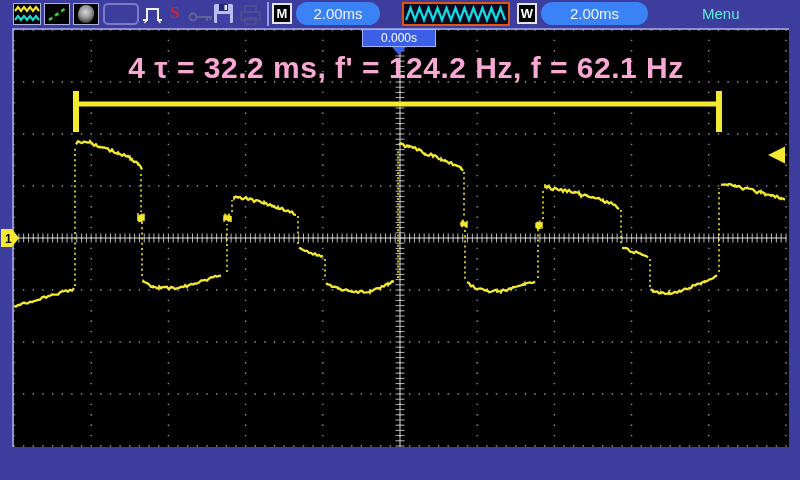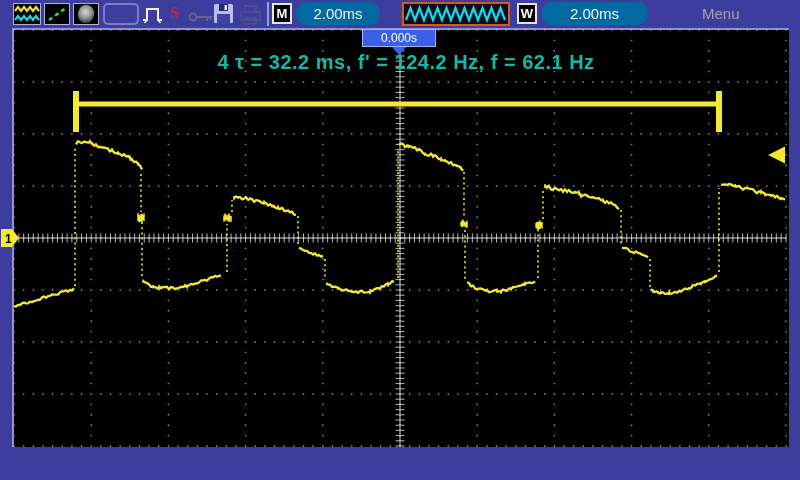--- a/index.html
+++ b/index.html
@@ -7,45 +7,45 @@
     position:relative;width:800px;height:480px;background:#3d3d9e;
     font-family:"Liberation Sans",sans-serif;overflow:hidden;
   }
   
   .plot-bg{position:absolute;left:14px;top:30px;width:775px;height:417px;background:#000;z-index:0;}
   .plot-edge-left{position:absolute;left:12px;top:28px;width:2px;height:419px;background:#8f8fd8;z-index:1;}
   .plot-edge-top{position:absolute;left:12px;top:28px;width:777px;height:2px;background:#8f8fd8;z-index:1;}
   svg.layer{position:absolute;left:0;top:0;z-index:2;pointer-events:none;}
   .annotation{
     position:absolute;left:20px;top:51px;width:772px;text-align:center;z-index:3;
-    color:#14b8a6;font-size:20px;font-weight:bold;letter-spacing:.5px;white-space:nowrap;
+    color:#f9a8d4;font-size:30px;font-weight:bold;letter-spacing:.5px;white-space:nowrap;
   }
   .trig-tag{
     position:absolute;left:362px;top:29px;width:72px;height:16px;z-index:3;
     background:#3c5fe8;border:1px solid #9db4ff;border-radius:0;
     color:#fff;font-size:12px;display:flex;align-items:center;justify-content:center;
   }
   .trig-tag-pointer{
     position:absolute;left:392px;top:47px;width:0;height:0;z-index:3;
     border-left:7px solid transparent;border-right:7px solid transparent;border-top:8px solid #3c5fe8;
   }
   
   .topbar{position:absolute;left:0;top:0;width:800px;height:28px;z-index:5;}
   .bottombar{position:absolute;left:0;top:448px;width:800px;height:32px;z-index:5;}
   .icon-box{position:absolute;background:#000;border:1px solid #aeaee0;box-sizing:border-box;}
   .empty-slot{position:absolute;border:2px solid #7c7cc8;border-radius:5px;box-sizing:border-box;}
   .sqbox{
     position:absolute;width:20px;height:21px;background:#000;border:2px solid #e6e6ea;box-sizing:border-box;
     color:#fff;font-weight:bold;font-size:13px;display:flex;align-items:center;justify-content:center;
   }
   .pill{
-    position:absolute;top:2px;height:23px;background:#0369a1;border-radius:12px;
+    position:absolute;top:2px;height:23px;background:#3b82f6;border-radius:12px;
     color:#f2f2f2;font-size:15px;display:flex;align-items:center;justify-content:center;
   }
-  .menu-label{position:absolute;left:702px;top:5px;color:#a3a3a3;font-size:15px;}
+  .menu-label{position:absolute;left:702px;top:5px;color:#5eead4;font-size:15px;}
   .s-label{position:absolute;left:170px;top:3px;color:#dc2020;font-weight:bold;font-size:17px;font-family:"Liberation Serif",serif;}
   .vdiv{position:absolute;width:2px;background:#9a9ada;}
   .blob{
     width:16px;height:18px;margin:1px 0 0 4px;border-radius:45%;transform:rotate(12deg);
     background:radial-gradient(circle at 45% 40%, #d8d8d8 0%, #9a9a9a 40%, #454545 75%, #0a0a0a 100%);
   }
 </style>
 </head>
 <body>
 

